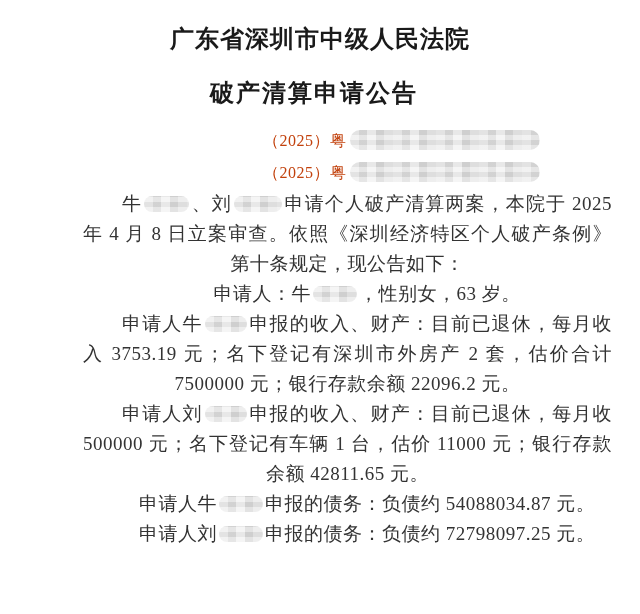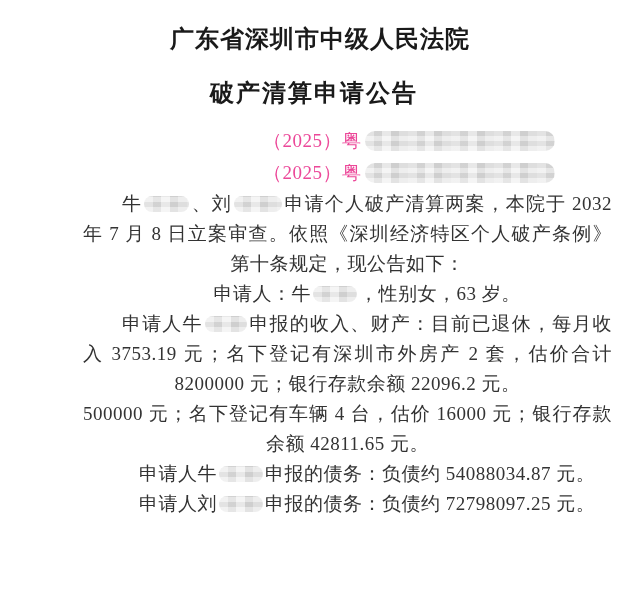--- a/index.html
+++ b/index.html
@@ -33,23 +33,23 @@
     line-height: 30px;
     letter-spacing: 2px;
     color: #1a1a1a;
   }
   .cases {
     margin: 17px 0 0 263px;
   }
   .case-line {
     line-height: 32px;
     height: 32px;
-    font-size: 19px;
+    font-size: 16px;
     letter-spacing: 0.5px;
-    color: #ec4899;
+    color: #c2410c;
     white-space: nowrap;
   }
   .body-block {
     margin: 0 0 0 83px;
     width: 529px;
   }
   .doc-line {
     font-size: 19px;
     line-height: 30px;
     height: 30px;
@@ -90,25 +90,26 @@
 <body>
 
 <div class="page">
   <div class="title1">广东省深圳市中级人民法院</div>
   <div class="title2">破产清算申请公告</div>
   <div class="cases" id="cases">
       <div class="case-line"><span class="case-prefix">（2025）粤</span><span class="redact" style="width: 190px;"></span></div>
       <div class="case-line"><span class="case-prefix">（2025）粤</span><span class="redact" style="width: 190px;"></span></div>
     </div>
   <div class="body-block" id="body-block">
-      <div class="doc-line indent full"><span class="seg-text">牛</span><span class="redact" style="width: 45px;"></span><span class="seg-text">、刘</span><span class="redact" style="width: 48px;"></span><span class="seg-text">申请个人破产清算两案，本院于 2032</span></div>
-      <div class="doc-line full"><span class="seg-text">年 7 月 8 日立案审查。依照《深圳经济特区个人破产条例》</span></div>
+      <div class="doc-line indent full"><span class="seg-text">牛</span><span class="redact" style="width: 45px;"></span><span class="seg-text">、刘</span><span class="redact" style="width: 48px;"></span><span class="seg-text">申请个人破产清算两案，本院于 2025</span></div>
+      <div class="doc-line full"><span class="seg-text">年 4 月 8 日立案审查。依照《深圳经济特区个人破产条例》</span></div>
       <div class="doc-line"><span class="seg-text">第十条规定，现公告如下：</span></div>
       <div class="doc-line indent"><span class="seg-text">申请人：牛</span><span class="redact" style="width: 44px;"></span><span class="seg-text">，性别女，63 岁。</span></div>
       <div class="doc-line indent full"><span class="seg-text">申请人牛</span><span class="redact" style="width: 42px;"></span><span class="seg-text">申报的收入、财产：目前已退休，每月收</span></div>
       <div class="doc-line full"><span class="seg-text">入 3753.19 元；名下登记有深圳市外房产 2 套，估价合计</span></div>
-      <div class="doc-line"><span class="seg-text">8200000 元；银行存款余额 22096.2 元。</span></div>
-      <div class="doc-line full"><span class="seg-text">500000 元；名下登记有车辆 4 台，估价 16000 元；银行存款</span></div>
+      <div class="doc-line"><span class="seg-text">7500000 元；银行存款余额 22096.2 元。</span></div>
+      <div class="doc-line indent full"><span class="seg-text">申请人刘</span><span class="redact" style="width: 42px;"></span><span class="seg-text">申报的收入、财产：目前已退休，每月收</span></div>
+      <div class="doc-line full"><span class="seg-text">500000 元；名下登记有车辆 1 台，估价 11000 元；银行存款</span></div>
       <div class="doc-line"><span class="seg-text">余额 42811.65 元。</span></div>
       <div class="doc-line indent"><span class="seg-text">申请人牛</span><span class="redact" style="width: 44px;"></span><span class="seg-text">申报的债务：负债约 54088034.87 元。</span></div>
       <div class="doc-line indent"><span class="seg-text">申请人刘</span><span class="redact" style="width: 44px;"></span><span class="seg-text">申报的债务：负债约 72798097.25 元。</span></div>
     </div>
 </div>
 
 </body></html>

